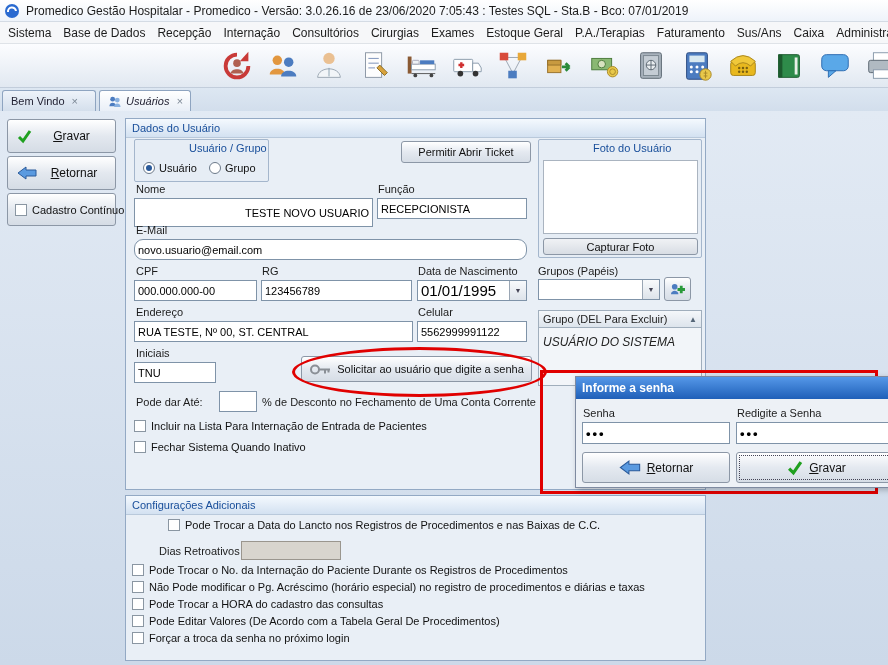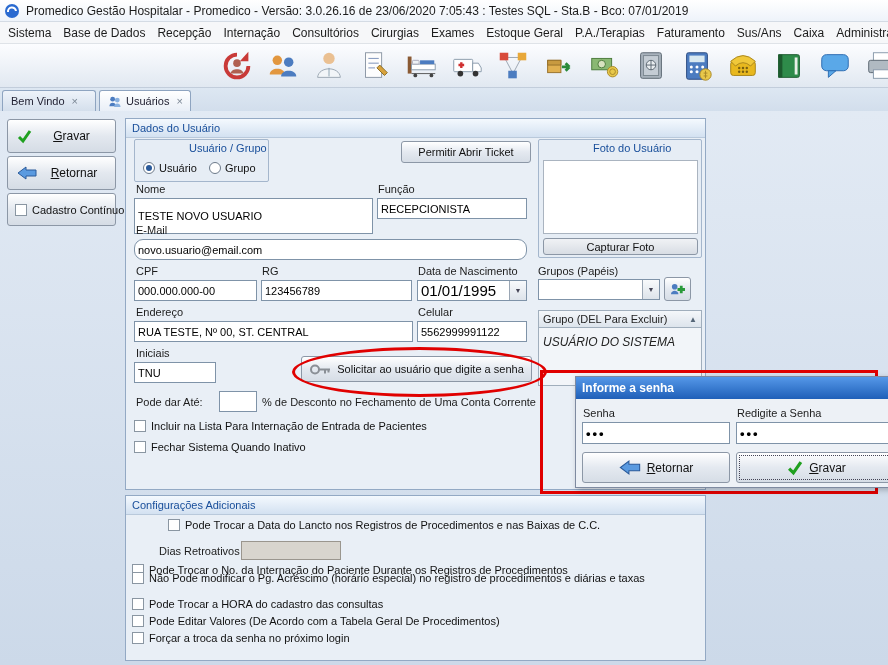--- a/index.html
+++ b/index.html
@@ -18,21 +18,21 @@
   #menubar .mi{padding:0 6px;line-height:22px;font-size:12px;color:#1c1c1c;white-space:nowrap;cursor:default;}
   #toolbar{position:absolute;left:0;top:44px;width:888px;height:44px;
     background:linear-gradient(#fcfdff,#e1e8f1);border-bottom:1px solid #c2cddb;
     display:flex;align-items:center;gap:8px;padding-left:218px;box-sizing:border-box;overflow:hidden;}
   .tbicon{width:38px;height:40px;display:flex;align-items:center;justify-content:center;flex:none;}
   #tabbar{position:absolute;left:0;top:88px;width:888px;height:23px;
     background:linear-gradient(#dde7f2,#d2deec);}
   .tab{position:absolute;top:2px;height:21px;border:1px solid #8ea4c0;border-bottom:none;
     border-radius:3px 3px 0 0;display:flex;align-items:center;gap:5px;padding:0 8px;
     font-size:11px;color:#223;box-sizing:border-box;background:linear-gradient(#eef3fa,#d4dfec);}
-  .tab.active{background:linear-gradient(#ffffff,#e9eff7);}
+  .tab.active{background:linear-gradient(#ffffff,#e9eff7);font-style:italic;}
   .tab .x{color:#7a8694;font-size:11px;margin-left:2px;}
 
   
   #contentbg{position:absolute;left:0;top:111px;width:888px;height:554px;
     background:linear-gradient(#e2eaf4,#ccd9e9);}
 
   .sbtn{position:absolute;display:flex;align-items:center;box-sizing:border-box;
     background:linear-gradient(#ffffff,#e3e8ef 50%,#d5dce5);border:1px solid #8c97a6;
     border-radius:3px;font-size:12px;color:#111;cursor:default;}
   .sbtn .ic{margin:0 6px 0 9px;flex:none;display:flex;}
@@ -315,21 +315,21 @@
 
     <div class="gbox" style="left:412px;top:20px;width:164px;height:119px;">
       <div class="gbox-head">Foto do Usuário</div>
       <div style="position:absolute;left:4px;top:20px;width:155px;height:74px;background:#fff;border:1px solid #aab4c0;box-sizing:border-box;"></div>
       <div class="btn" style="left:4px;top:98px;width:155px;height:17px;background:linear-gradient(#f0f2f5,#d8dde4);">
         <span>Capturar Foto</span>
       </div>
     </div>
 
     <span class="lbl" style="left:10px;top:64px;">Nome</span>
-    <input class="inp" style="left: 8px; top: 79px; width: 239px; height: 36px;" value="TESTE NOVO USUARIO">
+    <input class="inp" style="left: 8px; top: 79px; width: 239px; height: 29px; text-align: right;" value="TESTE NOVO USUARIO">
     <span class="lbl" style="left:252px;top:64px;">Função</span>
     <input class="inp" style="left: 251px; top: 79px; width: 150px; height: 21px;" value="RECEPCIONISTA">
 
     <span class="lbl" style="left:10px;top:105px;">E-Mail</span>
     <input class="inp" style="left: 8px; top: 120px; width: 393px; height: 21px; border-radius: 9px;" value="novo.usuario@email.com">
 
     <span class="lbl" style="left:10px;top:146px;">CPF</span>
     <input class="inp" style="left: 8px; top: 161px; width: 123px; height: 21px;" value="000.000.000-00">
     <span class="lbl" style="left:136px;top:146px;">RG</span>
     <input class="inp" style="left: 135px; top: 161px; width: 151px; height: 21px;" value="123456789">
@@ -400,21 +400,21 @@
       <span class="cb"></span>
       <span>Pode Trocar a Data do Lancto nos Registros de Procedimentos e nas Baixas de C.C.</span>
     </div>
     <span class="lbl" style="left:33px;top:49px;">Dias Retroativos :</span>
     <input class="inp" style="left: 115px; top: 45px; width: 100px; height: 19px; background: rgb(216, 213, 206); border-color: rgb(154, 150, 142);" disabled="">
 
     <div class="cbrow" style="left:6px;top:68px;">
       <span class="cb"></span>
       <span>Pode Trocar o No. da Internação do Paciente Durante os Registros de Procedimentos</span>
     </div>
-    <div class="cbrow" style="left:6px;top:76px;justify-content:flex-end;">
+    <div class="cbrow" style="left:6px;top:85px;justify-content:flex-end;">
       <span class="cb"></span>
       <span>Não Pode modificar o Pg. Acréscimo (horário especial) no registro de procedimentos e diárias e taxas</span>
     </div>
     <div class="cbrow" style="left:6px;top:102px;">
       <span class="cb"></span>
       <span>Pode Trocar a HORA do cadastro das consultas</span>
     </div>
     <div class="cbrow" style="left:6px;top:119px;">
       <span class="cb"></span>
       <span>Pode Editar Valores (De Acordo com a Tabela Geral De Procedimentos)</span>

